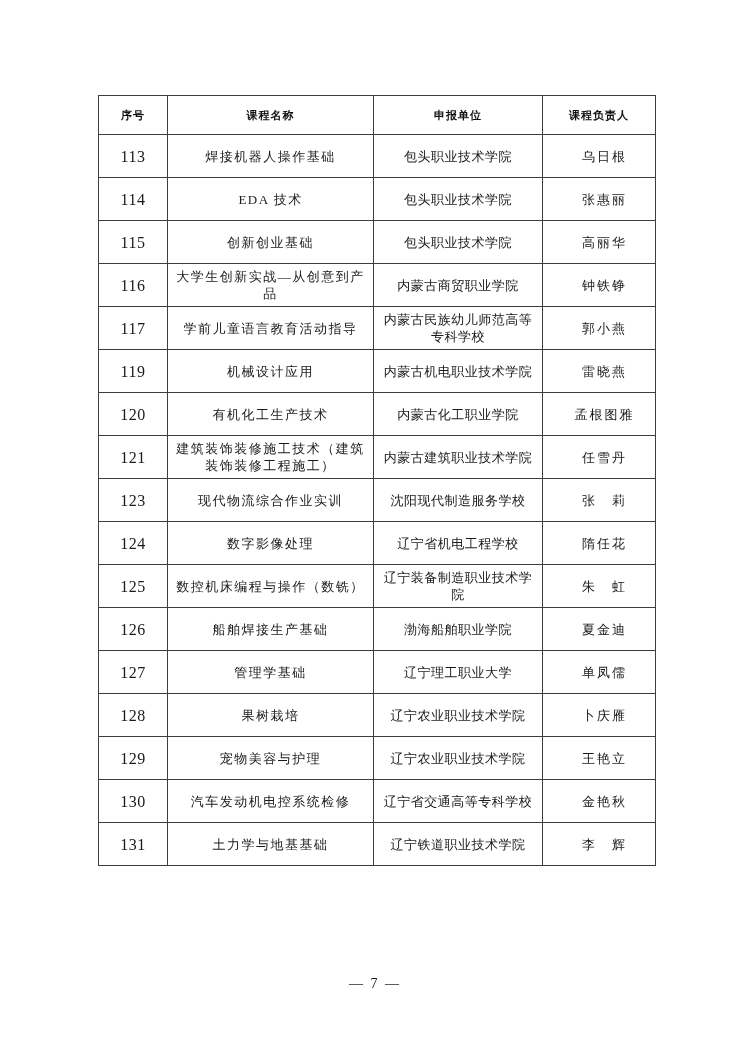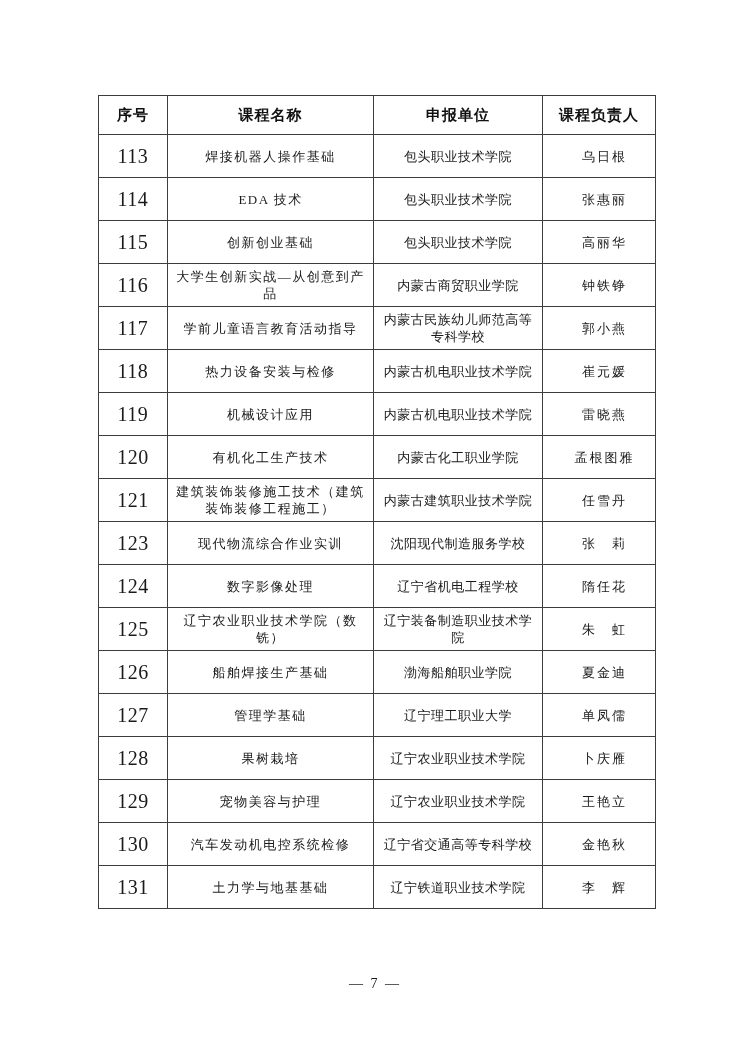--- a/index.html
+++ b/index.html
@@ -30,32 +30,32 @@
     text-align: center;
     vertical-align: middle;
     padding: 2px 5px;
     box-sizing: border-box;
     overflow: hidden;
   }
   .course-table th {
     height: 39px;
     font-family: "Liberation Sans", "DejaVu Sans", sans-serif;
     font-weight: 700;
-    font-size: 15px;
+    font-size: 11px;
     letter-spacing: 1px;
     color: #111;
   }
   .course-table td {
     height: 43px;
     font-size: 13px;
     line-height: 17px;
     letter-spacing: 1.5px;
   }
   .course-table td.cell-no {
-    font-size: 20px;
+    font-size: 16px;
     letter-spacing: 0.5px;
   }
   .course-table td.cell-unit {
     letter-spacing: 0.5px;
     margin-top: 28px;
   }
   .course-table td.cell-leader {
     letter-spacing: 2px;
     padding-left: 16px;
   }
@@ -115,26 +115,20 @@
           <td class="cell-unit">内蒙古商贸职业学院</td>
           <td class="cell-leader">钟铁铮</td>
         </tr>
         <tr>
           <td class="cell-no">117</td>
           <td class="cell-course">学前儿童语言教育活动指导</td>
           <td class="cell-unit">内蒙古民族幼儿师范高等专科学校</td>
           <td class="cell-leader">郭小燕</td>
         </tr>
         <tr>
-          <td class="cell-no">118</td>
-          <td class="cell-course">热力设备安装与检修</td>
-          <td class="cell-unit">内蒙古机电职业技术学院</td>
-          <td class="cell-leader">崔元媛</td>
-        </tr>
-        <tr>
           <td class="cell-no">119</td>
           <td class="cell-course">机械设计应用</td>
           <td class="cell-unit">内蒙古机电职业技术学院</td>
           <td class="cell-leader">雷晓燕</td>
         </tr>
         <tr>
           <td class="cell-no">120</td>
           <td class="cell-course">有机化工生产技术</td>
           <td class="cell-unit">内蒙古化工职业学院</td>
           <td class="cell-leader">孟根图雅</td>
@@ -152,21 +146,21 @@
           <td class="cell-leader">张　莉</td>
         </tr>
         <tr>
           <td class="cell-no">124</td>
           <td class="cell-course">数字影像处理</td>
           <td class="cell-unit">辽宁省机电工程学校</td>
           <td class="cell-leader">隋任花</td>
         </tr>
         <tr>
           <td class="cell-no">125</td>
-          <td class="cell-course">辽宁农业职业技术学院（数铣）</td>
+          <td class="cell-course">数控机床编程与操作（数铣）</td>
           <td class="cell-unit">辽宁装备制造职业技术学院</td>
           <td class="cell-leader">朱　虹</td>
         </tr>
         <tr>
           <td class="cell-no">126</td>
           <td class="cell-course">船舶焊接生产基础</td>
           <td class="cell-unit">渤海船舶职业学院</td>
           <td class="cell-leader">夏金迪</td>
         </tr>
         <tr>

